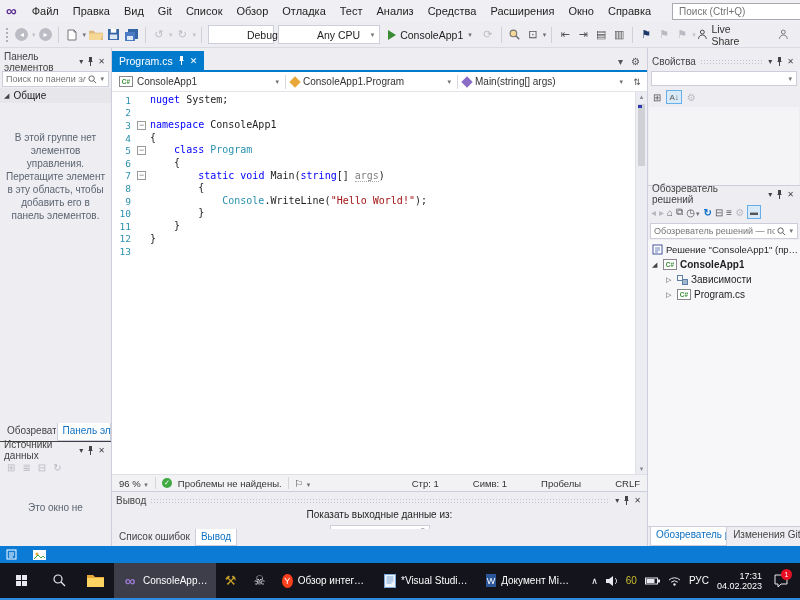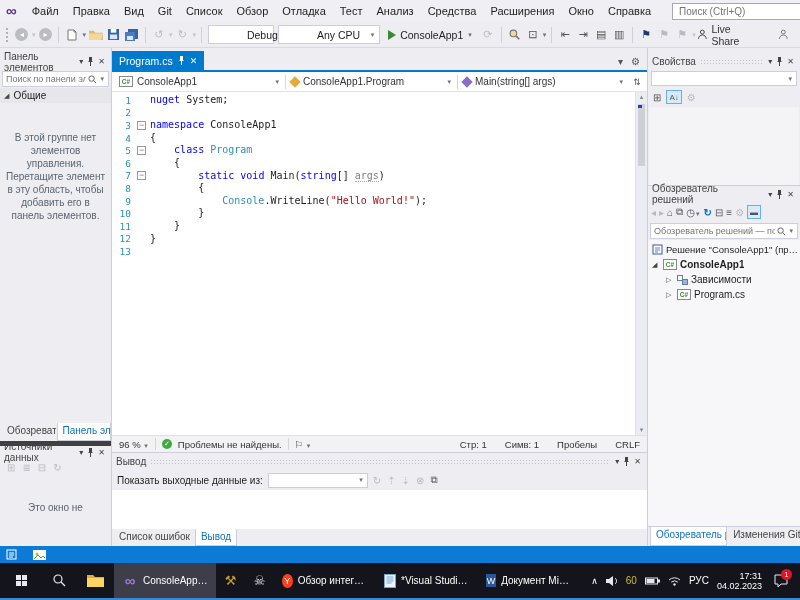--- a/index.html
+++ b/index.html
@@ -79,29 +79,29 @@
   .tk-pr { color:#808080; border-bottom:1px dotted #aaa; } .tk-pl { color:#1e1e1e; }
   .vscroll { position:absolute; right:0; top:0; bottom:0; width:12px; background:#ecedf2; border-left:1px solid #e0e0e6; }
   .vscroll .up,.vscroll .dn { position:absolute; left:0; right:0; text-align:center; font-size:7px; color:#8a8a95; }
   .vscroll .up { top:1px; } .vscroll .dn { bottom:1px; }
   .vscroll .thumb { position:absolute; top:12px; left:2px; right:2px; height:62px; background:#cfd0d6; }
   .vscroll .mark { position:absolute; top:13px; left:2px; width:4px; height:3px; background:#2d3bb0; }
 
   .editor-status { height:17px; background:#f2f2f5; border-top:1px solid #e0e0e6; display:flex; align-items:center; font-size:9.5px; color:#333; padding:0 7px; gap:6px; flex:0 0 auto; }
   .okdot { width:10px; height:10px; border-radius:50%; background:#3fa942; color:#fff; font-size:7px; line-height:10px; text-align:center; flex:0 0 auto; }
   .vsep { width:1px; height:12px; background:#d5d5dc; }
-  .es-right { margin-left:auto; display:flex; gap:18px; }
+  .es-right { margin-left:auto; display:flex; gap:34px; }
 
   .output-panel { border-top:1px solid #cccedb; background:#eeeef2; flex:0 0 auto; }
-  .out-row { height:20px; display:flex; align-items:center; padding:0 5px; gap:5px; font-size:10px; color:#1e1e1e; }
+  .out-row { height:20px; display:flex; align-items:center; padding:0 5px; gap:5px; font-size:10px; color:#1e1e1e;flex-direction:column; }
   .out-combo { width:100px; height:15px; background:#fff; border:1px solid #cccedb; display:flex; align-items:center; padding:0 3px; }
   .out-combo .chev { margin-left:auto; }
   .oicons { display:flex; gap:6px; font-size:10px; color:#b9bac1; align-items:center; }
   .oicons .on { color:#555; }
-  .bottom-tabs { height:17px; display:flex; padding-left:2px; background:#eeeef2; flex:0 0 auto;margin-top:39px; }
+  .bottom-tabs { height:17px; display:flex; padding-left:2px; background:#eeeef2; flex:0 0 auto; }
 
   
   .right-col { width:152px; flex:0 0 152px; display:flex; flex-direction:column; background:#eeeef2; padding-top:5px; }
   .pcombo { height:15px; background:#fff; border:1px solid #cccedb; margin:1px 3px; display:flex; align-items:center; padding:0 3px; flex:0 0 auto; }
   .pcombo .chev { margin-left:auto; }
   .ptoolbar { height:20px; display:flex; align-items:center; gap:5px; padding:0 5px; font-size:10px; color:#555; flex:0 0 auto; }
   .pressed { border:1px solid #66afe9; background:#d8e9f8; padding:0 2px; font-size:8px; display:flex; align-items:center; height:14px; }
   .props-empty { height:78px; background:#f4f4f7; margin:0 1px; flex:0 0 auto; }
   .se-toolbar { height:20px; display:flex; align-items:center; gap:3px; padding:0 3px; font-size:10px; color:#555; flex:0 0 auto; }
   .se-toolbar .blue { color:#1073c9; font-weight:bold; }
@@ -280,21 +280,21 @@
       </div>
       <div class="sect-head">
         <span class="arr">◢</span>
         <span>Общие</span>
       </div>
       <div class="toolbox-empty">В этой группе нет элементов управления. Перетащите элемент в эту область, чтобы добавить его в панель элементов.</div>
       <div class="wtabs">
         <span class="wtab">Обозревате...</span>
         <span class="wtab active">Панель эле...</span>
       </div>
-      <div class="panel-head" style="border-top:5px solid #404040">
+      <div class="panel-head" style="border-top:1px solid #404040">
         <span>Источники данных</span>
         <span class="dots"></span>
         <span class="ph-btn">▾</span>
         <span class="ph-btn">
             <svg width="7" height="9" viewBox="0 0 7 9">
               <path d="M2 0h3v4l1 1H1l1-1z" fill="#444"></path>
               <rect x="3" y="5" width="1" height="4" fill="#444"></rect>
             </svg>
           </span>
         <span class="ph-btn">✕</span>

